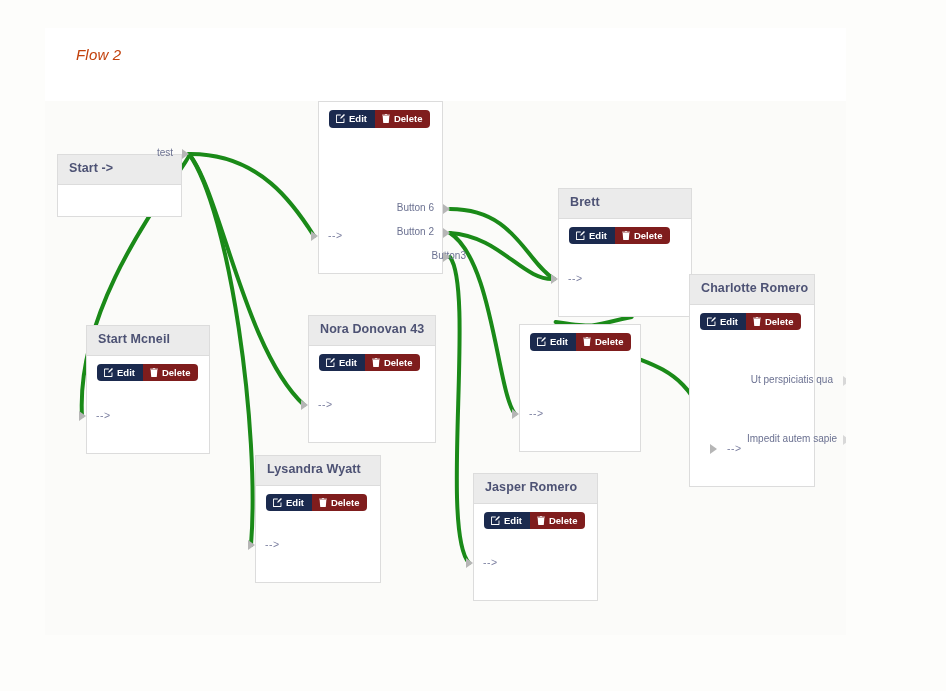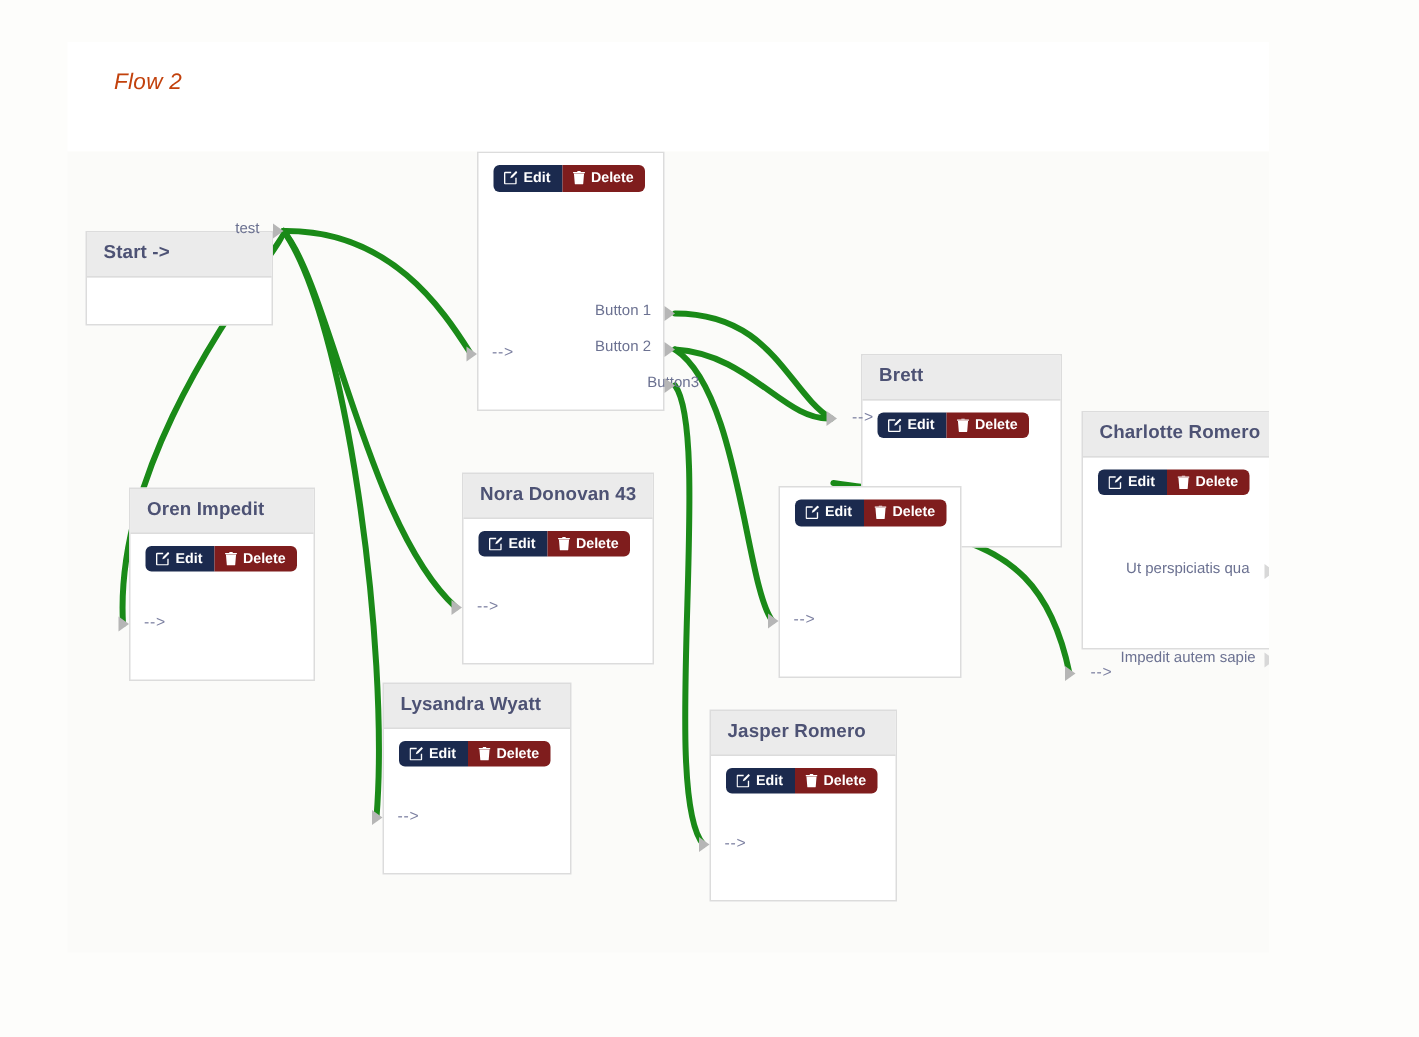--- a/index.html
+++ b/index.html
@@ -190,27 +190,27 @@
                   <path d="M0 1.2h14v1.4H0z"></path>
                   <path d="M5 0h4v1.3H5z"></path>
                 </svg>
                 <span>Delete</span>
               </button>
             </div>
           </div>
         </div>
         <div class="port-in" style="left: 283px; top: 128px;">--&gt;</div>
         <div class="port-marker left" style="left: 273px; top: 130px;"></div>
-        <div class="port-out" style="left: 273px; width: 116px; top: 101px; right: auto;">Button 1</div>
+        <div class="port-out" style="left: 273px; width: 116px; top: 101px; right: auto;">Button 6</div>
         <div class="port-marker" style="left: 398px; top: 103px;"></div>
         <div class="port-out" style="left: 273px; width: 116px; top: 125px; right: auto;">Button 2</div>
         <div class="port-marker" style="left: 398px; top: 127px;"></div>
         <div class="port-out" style="left: 273px; width: 116px; top: 149px; right: auto; padding-left: 32px;">Button3</div>
         <div class="port-marker" style="left: 398px; top: 151px;"></div>
-        <div class="node" style="left: 529px; top: 87px; width: 134px; height: 129px; margin-top: 48px;">
+        <div class="node" style="left: 513px; top: 87px; width: 134px; height: 129px;">
           <div class="node-header">Brett</div>
           <div class="node-body">
             <div class="btn-row">
               <button class="btn btn-edit">
                 <svg width="9" height="9" viewBox="0 0 16 16" fill="#fff">
                   <path d="M0 2.5A1.5 1.5 0 0 1 1.5 1h7v1.6H1.6v11.8h11.8V8H15v6.5A1.5 1.5 0 0 1 13.5 16h-12A1.5 1.5 0 0 1 0 14.5v-12z"></path>
                   <path d="M15.6 1.3 14.2 0 8.3 5.9l-.9 2.7 2.7-.9 5.5-5.5z"></path>
                 </svg>
                 <span>Edit</span>
               </button>
@@ -220,21 +220,21 @@
                   <path d="M0 1.2h14v1.4H0z"></path>
                   <path d="M5 0h4v1.3H5z"></path>
                 </svg>
                 <span>Delete</span>
               </button>
             </div>
           </div>
         </div>
         <div class="port-in" style="left: 523px; top: 171px;">--&gt;</div>
         <div class="port-marker left" style="left: 513px; top: 173px;"></div>
-        <div class="node" style="left: 676px; top: 173px; width: 126px; height: 159px;">
+        <div class="node" style="left: 644px; top: 173px; width: 126px; height: 213px;">
           <div class="node-header">Charlotte Romero</div>
           <div class="node-body">
             <div class="btn-row">
               <button class="btn btn-edit">
                 <svg width="9" height="9" viewBox="0 0 16 16" fill="#fff">
                   <path d="M0 2.5A1.5 1.5 0 0 1 1.5 1h7v1.6H1.6v11.8h11.8V8H15v6.5A1.5 1.5 0 0 1 13.5 16h-12A1.5 1.5 0 0 1 0 14.5v-12z"></path>
                   <path d="M15.6 1.3 14.2 0 8.3 5.9l-.9 2.7 2.7-.9 5.5-5.5z"></path>
                 </svg>
                 <span>Edit</span>
               </button>
@@ -249,21 +249,21 @@
             </div>
           </div>
         </div>
         <div class="port-in" style="left: 682px; top: 341px;">--&gt;</div>
         <div class="port-marker left" style="left: 672px; top: 343px;"></div>
         <div class="port-out out-text-block" style="left: 702px; width: 86px; top: 273px; right: auto;">Ut perspiciatis qua</div>
         <div class="port-marker" style="left: 798px; top: 275px; border-left-color: rgb(216, 216, 216);"></div>
         <div class="port-out out-text-block" style="left: 702px; width: 86px; top: 332px; right: auto;">Impedit autem sapie</div>
         <div class="port-marker" style="left: 798px; top: 334px; border-left-color: rgb(216, 216, 216);"></div>
         <div class="node" style="left: 41px; top: 224px; width: 124px; height: 129px;">
-          <div class="node-header">Oren Impedit</div>
+          <div class="node-header">Start Mcneil</div>
           <div class="node-body">
             <div class="btn-row">
               <button class="btn btn-edit">
                 <svg width="9" height="9" viewBox="0 0 16 16" fill="#fff">
                   <path d="M0 2.5A1.5 1.5 0 0 1 1.5 1h7v1.6H1.6v11.8h11.8V8H15v6.5A1.5 1.5 0 0 1 13.5 16h-12A1.5 1.5 0 0 1 0 14.5v-12z"></path>
                   <path d="M15.6 1.3 14.2 0 8.3 5.9l-.9 2.7 2.7-.9 5.5-5.5z"></path>
                 </svg>
                 <span>Edit</span>
               </button>
               <button class="btn btn-delete">

